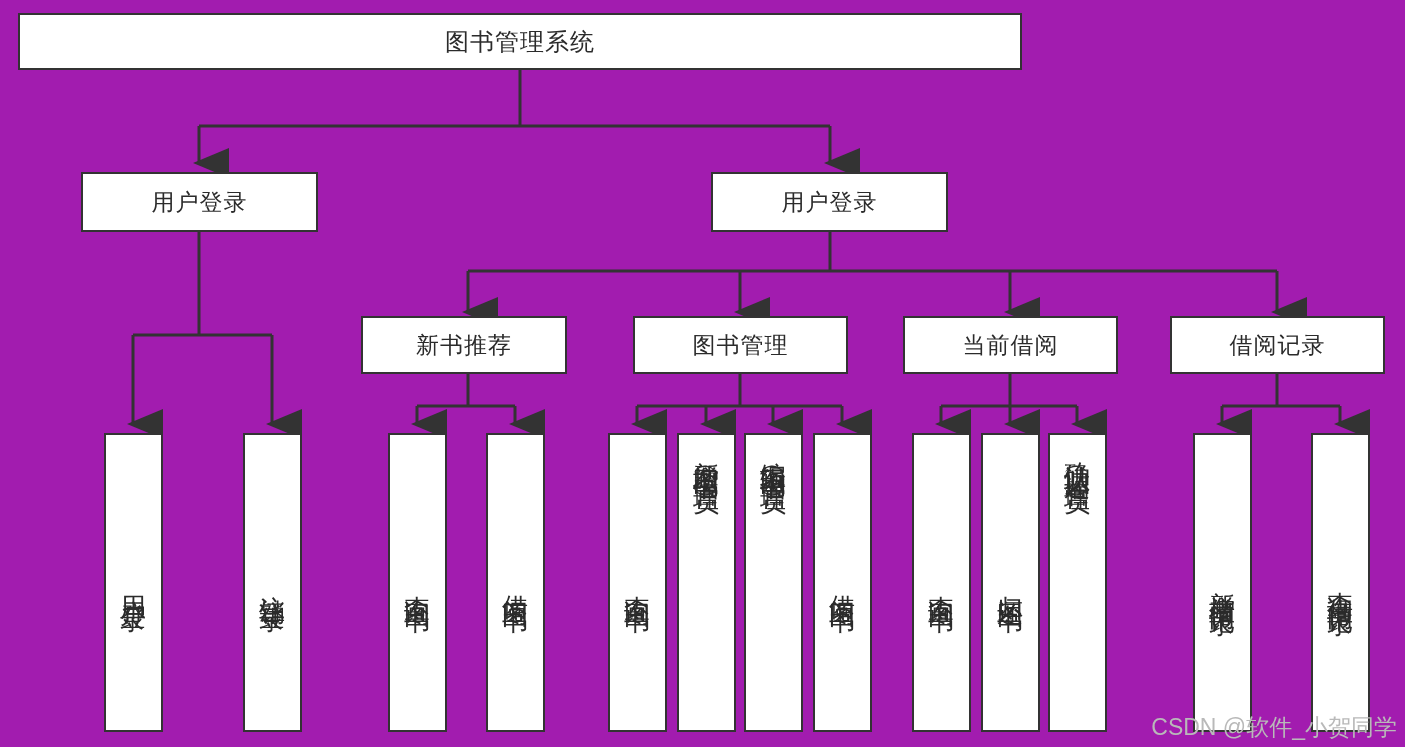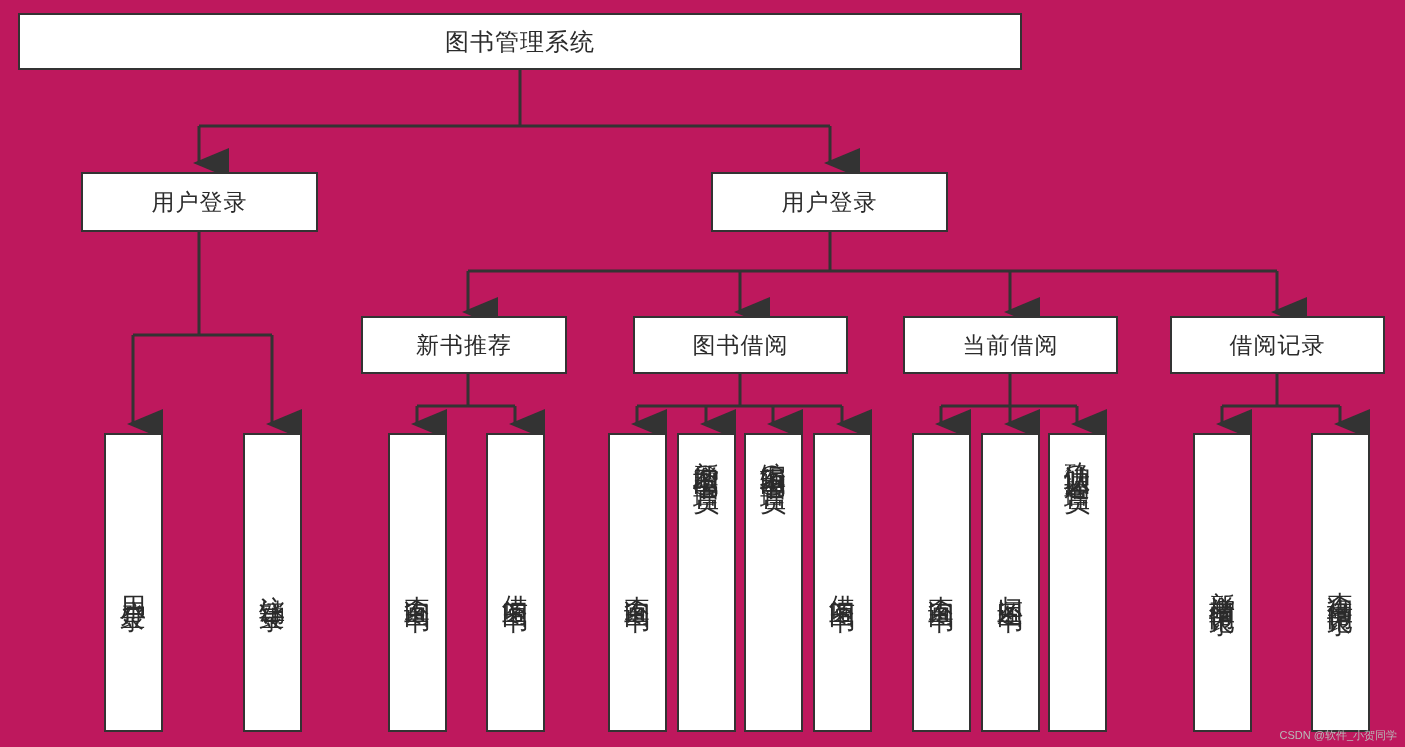--- a/index.html
+++ b/index.html
@@ -8,21 +8,21 @@
     padding: 0;
     background: #ffffff;
   }
   body {
     font-family: "Liberation Sans", "DejaVu Sans", sans-serif;
   }
   #canvas {
     position: relative;
     width: 1405px;
     height: 747px;
-    background: #be185d;
+    background: #a21caf;
     overflow: hidden;
   }
   .svg-layer {
     position: absolute;
     left: 0;
     top: 0;
     width: 1405px;
     height: 747px;
   }
   .node {
@@ -64,21 +64,21 @@
     margin: 0 auto;
   }
   .node.vert.centered {
     align-items: center;
     padding-top: 0;
   }
   .watermark {
     position: absolute;
     right: 8px;
     bottom: 4px;
-    font-size: 11px;
+    font-size: 23px;
     color: #b9b9b9;
     z-index: 5;
     white-space: nowrap;
     font-family: "Liberation Sans", "DejaVu Sans", sans-serif;
     margin-left: 30px;
   }
 </style>
 </head>
 <body>
 
@@ -147,21 +147,21 @@
 
   <div class="node horiz" style="left:711px; top:172px; width:237px; height:60px;">
     <span class="label">用户登录</span>
   </div>
 
   <div class="node horiz" style="left:361px; top:316px; width:206px; height:58px;">
     <span class="label">新书推荐</span>
   </div>
 
   <div class="node horiz" style="left:633px; top:316px; width:215px; height:58px;">
-    <span class="label">图书借阅</span>
+    <span class="label">图书管理</span>
   </div>
 
   <div class="node horiz" style="left:1170px; top:316px; width:215px; height:58px;">
     <span class="label">借阅记录</span>
   </div>
 
   <div class="node horiz" style="left:903px; top:316px; width:215px; height:58px;">
     <span class="label">当前借阅</span>
   </div>
 

